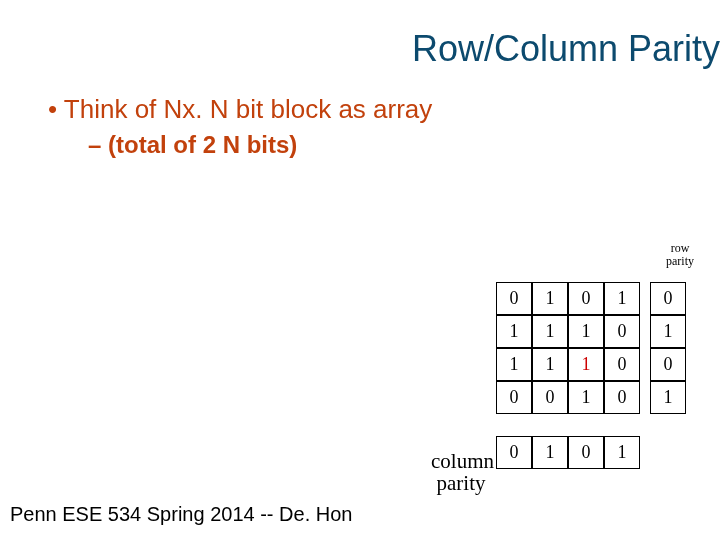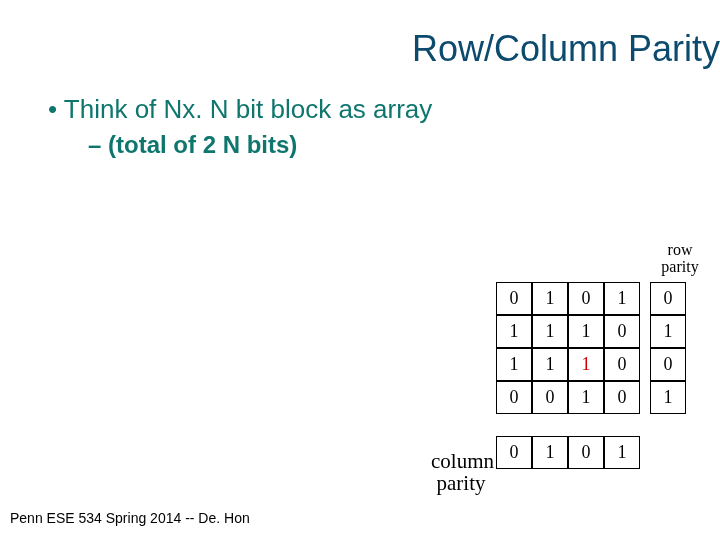--- a/index.html
+++ b/index.html
@@ -16,51 +16,51 @@
     text-align: right;
     font-size: 36px;
     margin-top: 28px;
     margin-bottom: 24px;
     font-weight: 400;
     color: #0c4a6e;
   }
   .bullets {
     margin-left: 48px;
     font-size: 26px;
-    color: #0f766e;
+    color: #c2410c;
   }
   .b1 { margin: 6px 0; }
   .b1::before { content: "• "; }
   .sub {
     margin-left: 40px;
     font-size: 24px;
     margin-top: 4px;
     margin-bottom: 8px;
     font-weight: bold;
   }
   .sub::before { content: "– "; }
   .footer {
     position: absolute;
     left: 10px;
     bottom: 14px;
-    font-size: 14px;
+    font-size: 20px;
     color: #000;
   }
   .diagram {
     position: absolute;
     right: 14px;
     top: 250px;
     width: 310px;
     font-family: "Times New Roman", serif;
   }
   .row-parity-label {
     position: absolute;
     right: 0px;
     top: -8px;
-    font-size: 16px;
+    font-size: 12px;
     text-align: center;
     line-height: 1.05;
     width: 52px;
   }
   .col-parity-label {
     position: absolute;
     left: 35px;
     top: 200px;
     font-size: 21px;
     text-align: center;

